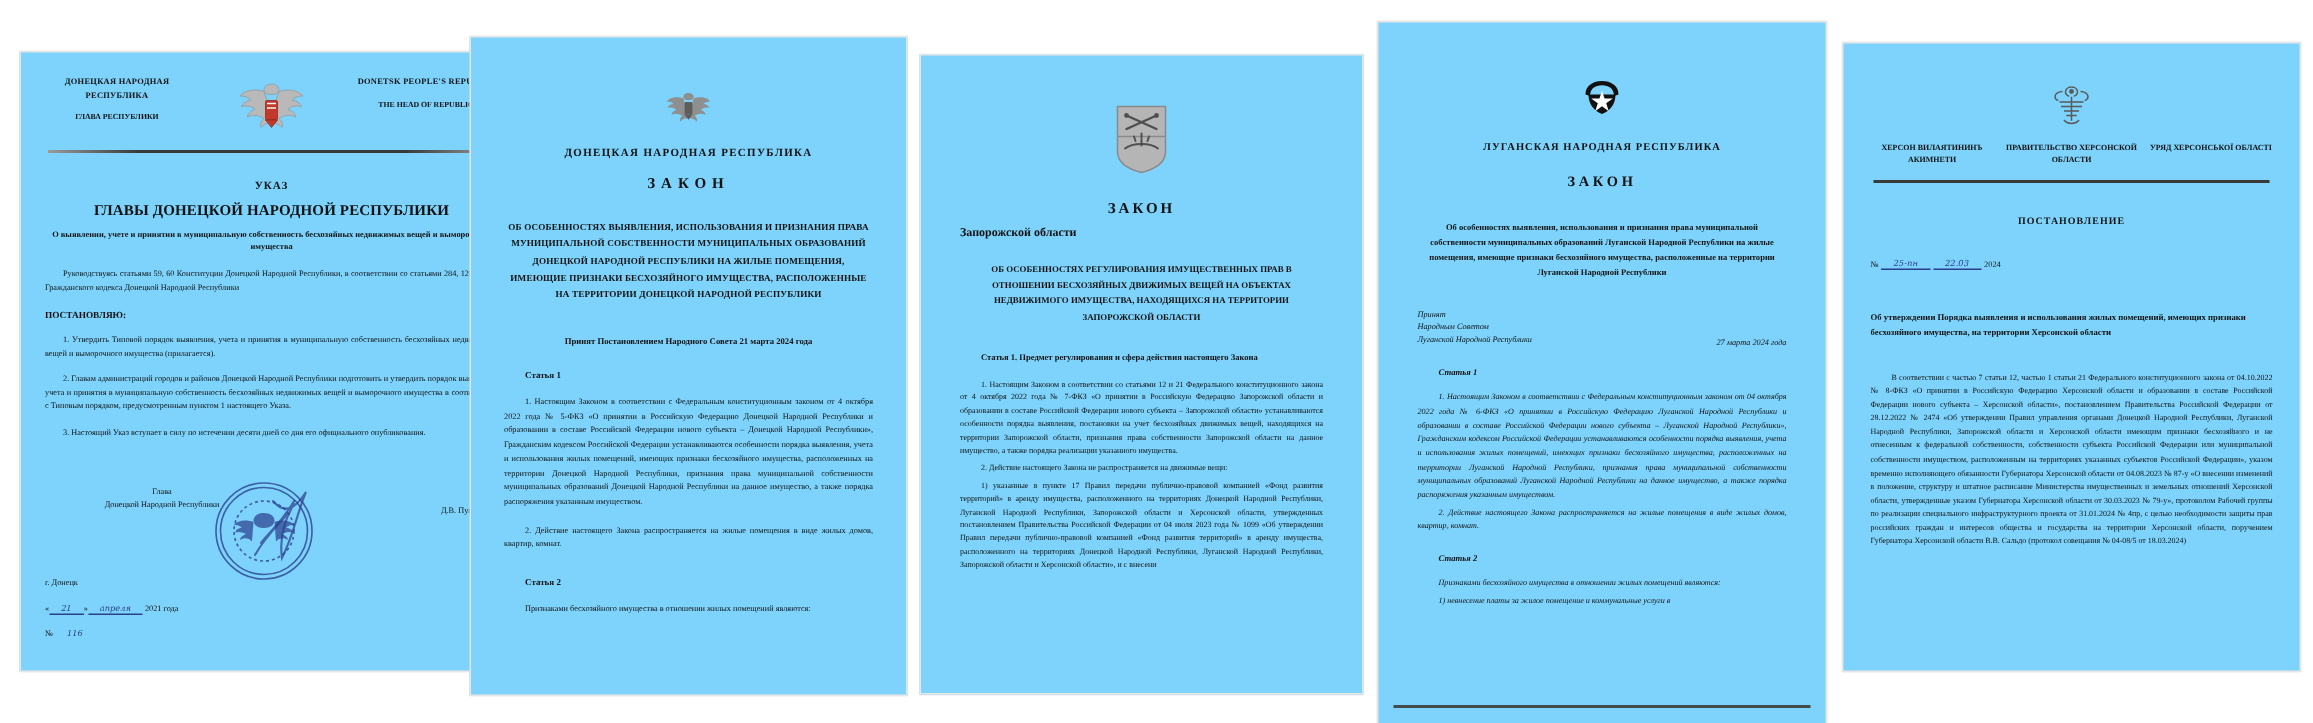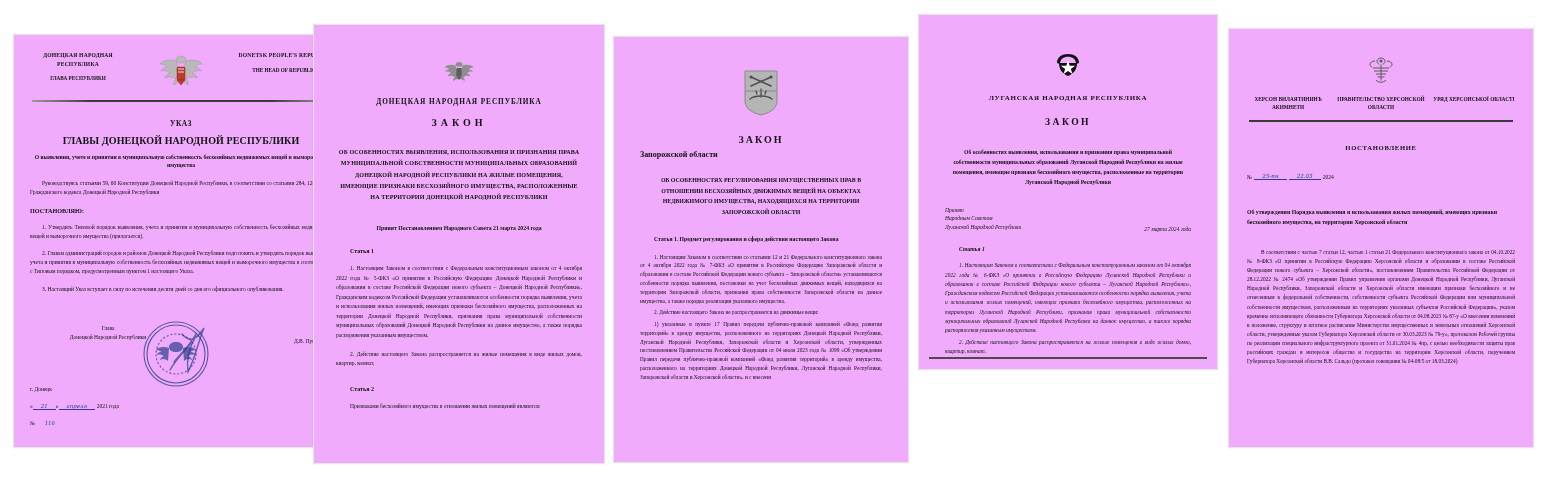--- a/index.html
+++ b/index.html
@@ -7,21 +7,21 @@
     width:1542px;height:482px;
     background:#ffffff;
     font-family:"Liberation Serif", serif;
     overflow:hidden;
     position:relative;
   }
   .stage{position:relative;width:1542px;height:482px;background:#fff;}
 
   .doc{
     position:absolute;
-    background:#f0abfc;
+    background:#7dd3fc;
     box-sizing:border-box;
     overflow:hidden;
     color:#111;
   }
   .doc.framed{border:1px solid #e6e6e6;box-shadow:0 0 1px rgba(0,0,0,.18);}
 
   
   #doc1{left:13px;top:34px;width:336px;height:414px;padding:12px 16px 4px 16px;}
   .d1-head{display:flex;align-items:flex-start;justify-content:space-between;gap:4px;padding:4px 2px 0 2px;}
   .d1-head-col{width:92px;text-align:center;}
@@ -59,21 +59,21 @@
   #doc3{left:613px;top:36px;width:296px;height:427px;padding:10px 26px 0 26px;}
   .d3-emblem{margin:22px auto 0 auto;width:38px;height:48px;}
   .d3-zakon{text-align:center;font-size:10px;font-weight:bold;letter-spacing:2px;margin-top:17px;}
   .d3-obl{font-size:8px;font-weight:bold;margin-top:5px;}
   .d3-title{text-align:center;font-size:5.9px;font-weight:bold;line-height:1.8;margin-top:16px;}
   .d3-art{font-size:5.7px;font-weight:bold;margin-top:17px;text-indent:14px;text-align:justify;line-height:1.6;}
   .d3-p{font-size:5.3px;text-align:justify;line-height:1.66;margin-top:9px;text-indent:14px;}
   .d3-p.tight{margin-top:3px;}
 
   
-  #doc4{left:918px;top:14px;width:300px;height:356px;padding:22px 26px 0 26px;}
+  #doc4{left:918px;top:14px;width:300px;height:469px;padding:22px 26px 0 26px;}
   .d4-emblem{margin:16px auto 0 auto;width:30px;height:28px;}
   .d4-rep{text-align:center;font-size:7px;font-weight:bold;letter-spacing:.7px;margin-top:13px;}
   .d4-zakon{text-align:center;font-size:9.6px;font-weight:bold;letter-spacing:2.5px;margin-top:14px;}
   .d4-title{text-align:center;font-size:5.7px;font-weight:bold;line-height:1.78;margin-top:20px;}
   .d4-adopt{display:flex;justify-content:space-between;align-items:flex-end;margin-top:18px;}
   .d4-adopt .left{font-size:5.5px;font-style:italic;line-height:1.62;}
   .d4-adopt .right{font-size:5.5px;font-style:italic;}
   .d4-art{font-size:5.8px;font-weight:bold;font-style:italic;margin-top:14px;text-indent:14px;}
   .d4-p{font-size:5.4px;text-align:justify;line-height:1.72;margin-top:9px;text-indent:14px;font-style:italic;}
   .d4-p.tight{margin-top:2px;}

